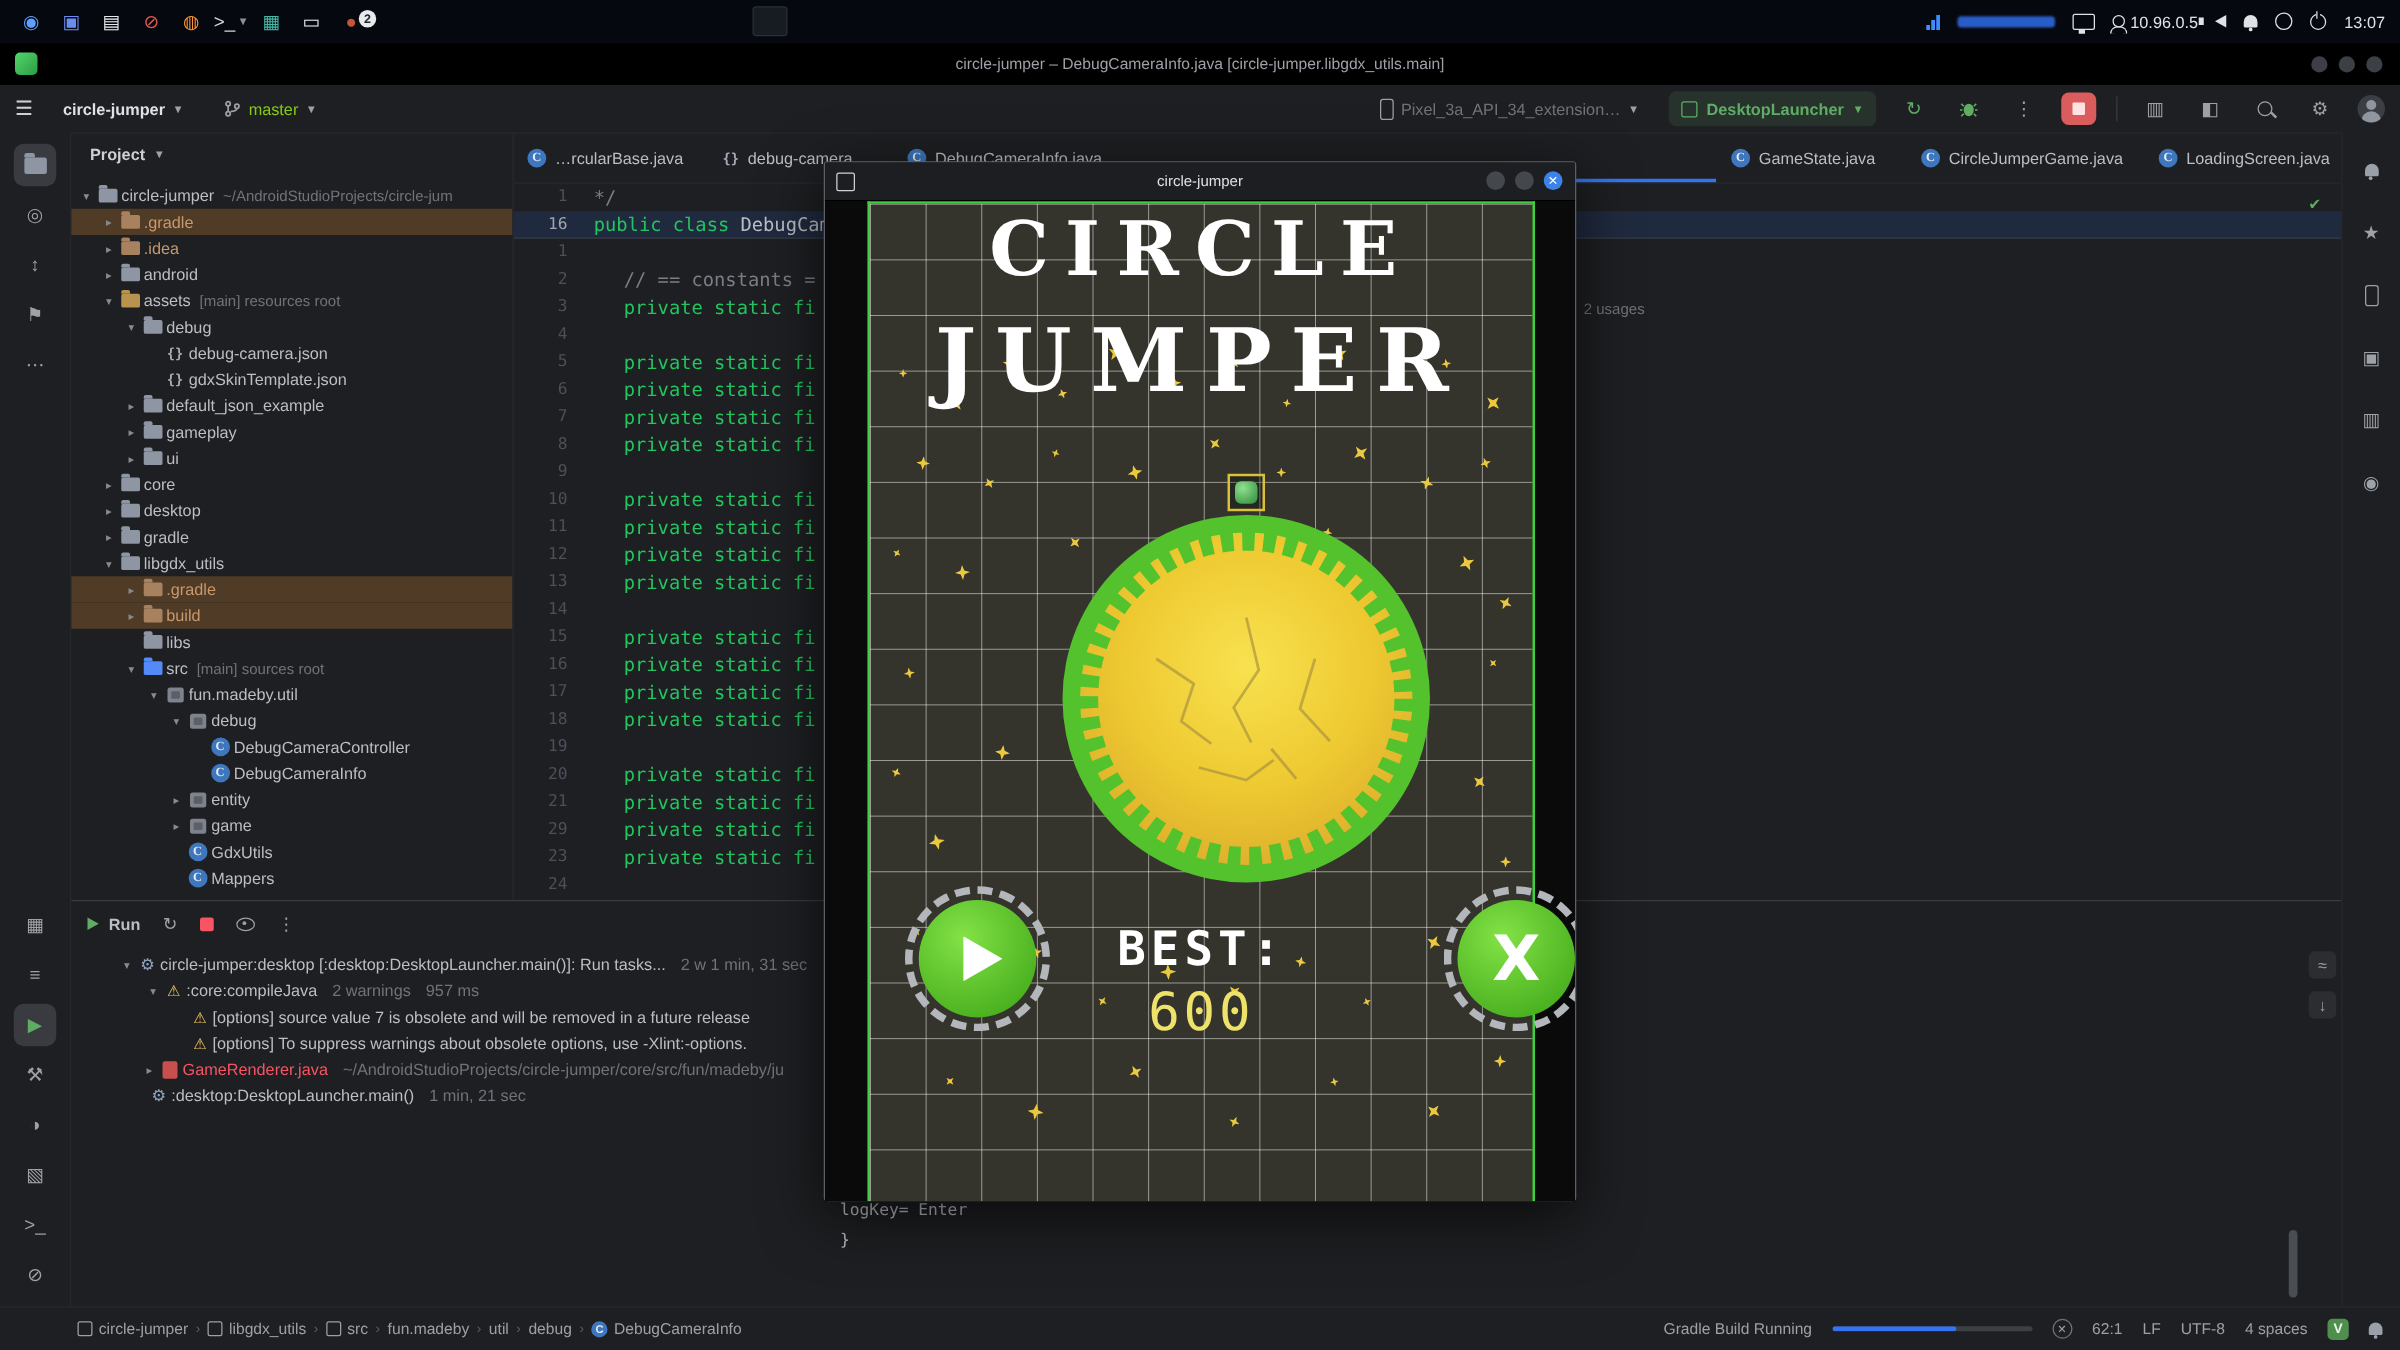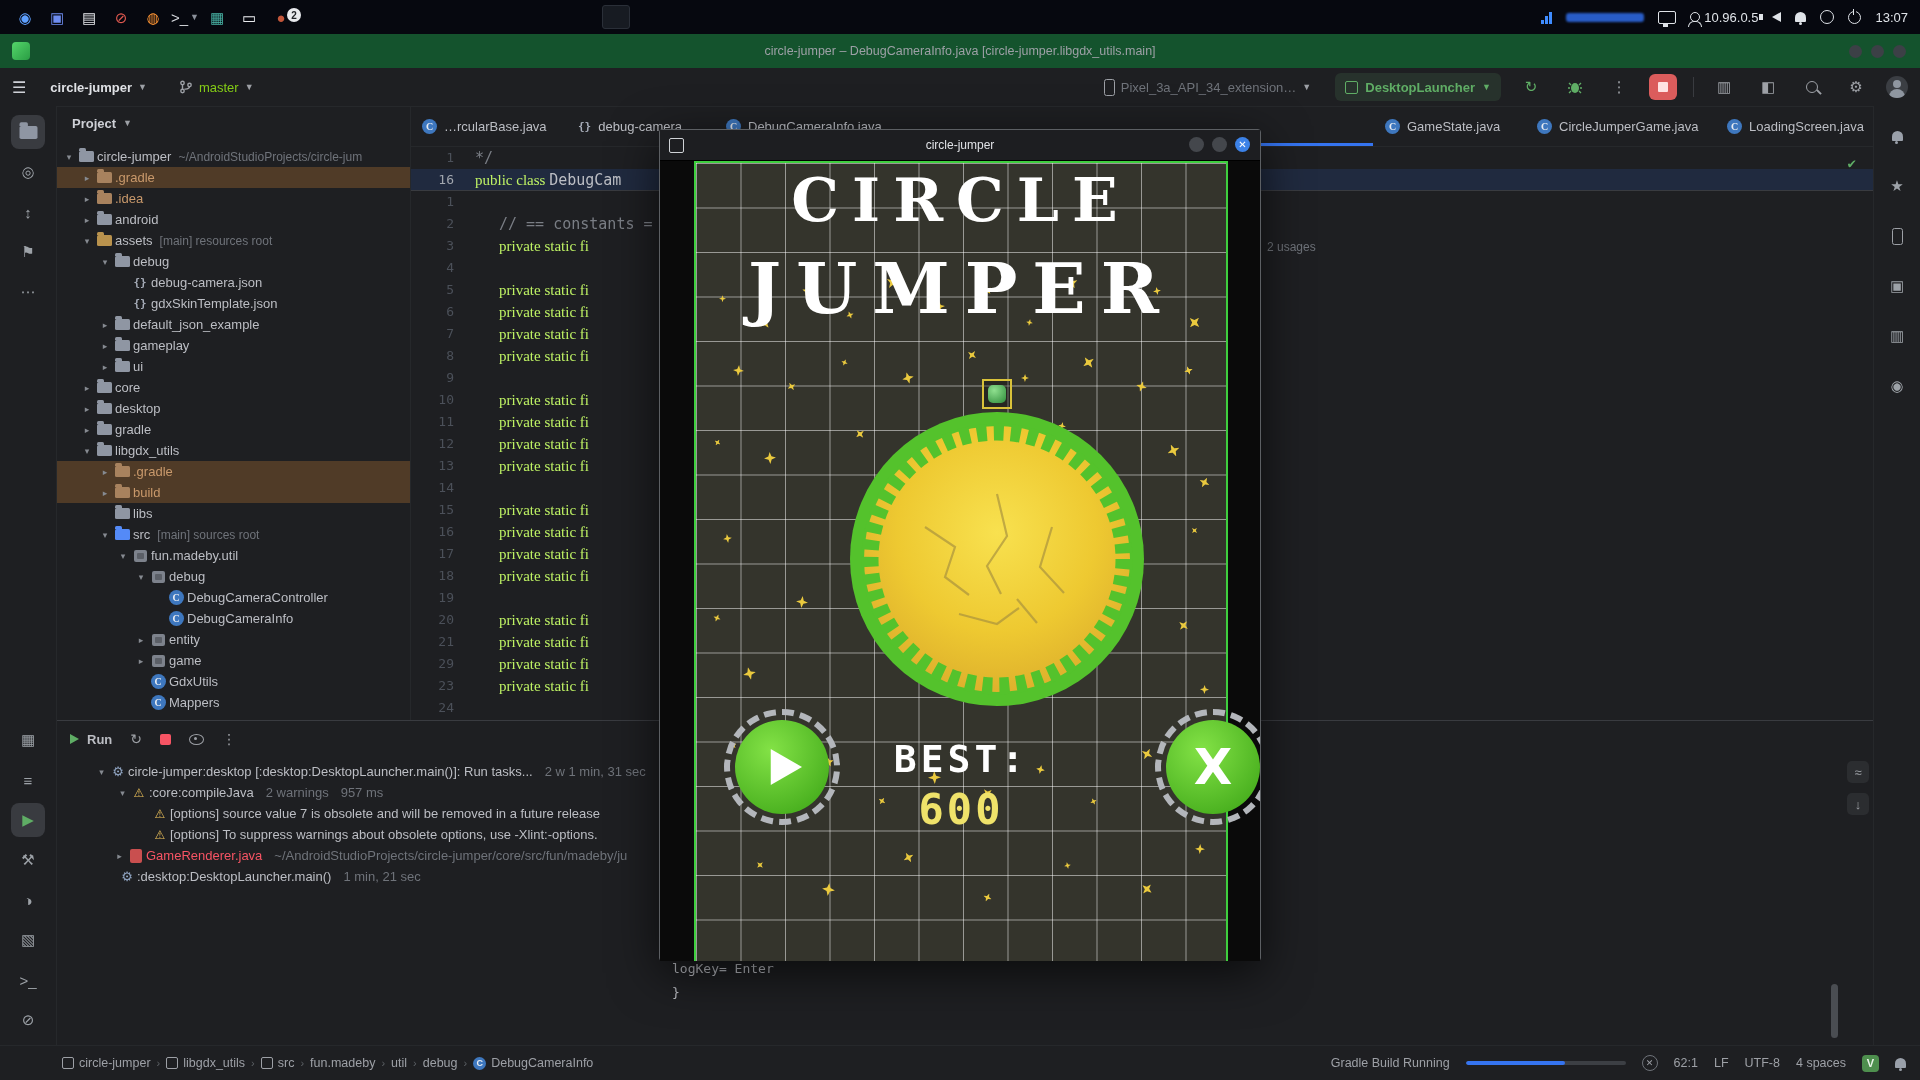--- a/index.html
+++ b/index.html
@@ -28,21 +28,21 @@
            border-right:9px solid #dfe3e8;position:relative;}
   .speaker:before{content:"";position:absolute;right:9px;top:-3px;width:4px;height:6px;background:#dfe3e8;}
   .bell{width:11px;height:10px;background:#dfe3e8;border-radius:6px 6px 1px 1px;position:relative;}
   .bell:after{content:"";position:absolute;left:3.5px;bottom:-3px;width:3px;height:3px;background:#dfe3e8;border-radius:50%;}
   .bell.dim{background:#9aa0aa}.bell.dim:after{background:#9aa0aa}
   .ring{width:12px;height:12px;border:1.5px solid #dfe3e8;border-radius:50%;}
   .power{width:11px;height:11px;border:1.5px solid #dfe3e8;border-radius:50%;position:relative;}
   .power:after{content:"";position:absolute;left:4px;top:-3px;width:1.5px;height:6px;background:#06080f;
                border-left:1.5px solid #dfe3e8;}
   
-  .ide-titlebar{position:absolute;top:34px;left:0;right:0;height:34px;background:#14532d;
+  .ide-titlebar{position:absolute;top:34px;left:0;right:0;height:34px;background:#000000;
                 border-bottom:1px solid #141517;display:flex;align-items:center;justify-content:center;}
   .ide-title{font-size:12.5px;color:#9da0a6;}
   .studio-logo{position:absolute;left:12px;top:8px;width:18px;height:18px;border-radius:4px;
                background:linear-gradient(135deg,#54d66a,#2a9d44);}
   .win-dots{position:absolute;right:14px;top:11px;display:flex;gap:9px;}
   .win-dots i{width:13px;height:13px;border-radius:50%;background:#3c4046;display:block;}
   
   .ide-toolbar{position:absolute;top:68px;left:0;right:0;height:38px;background:#1e1f22;
                border-bottom:1px solid #26282b;display:flex;align-items:center;padding:0 12px;gap:16px;z-index:5;}
   .hamburger{font-size:16px;color:#ced0d6;}
@@ -106,21 +106,21 @@
        flex:none;overflow:hidden;white-space:nowrap;}
   .tab.sel:after{content:"";position:absolute;left:0;right:0;bottom:0;height:3px;background:#3574f0;}
   .editor-body{position:relative;height:574px;overflow:hidden;font-family:"DejaVu Sans Mono","Liberation Mono",monospace;}
   .eline{display:flex;height:22px;line-height:22px;font-size:15px;}
   .eline.cur{background:rgba(53,116,240,.14);box-shadow:inset 0 -1px 0 #393b40;}
   .gut{width:58px;flex:none;text-align:right;padding-right:14px;color:#4b5059;font-size:13px;box-sizing:border-box;}
   .eline.cur .gut{color:#a1a6ae;}
   .code{padding-left:7px;white-space:pre;}
   .code.ind{padding-left:31px;}
   .tok-cmt{color:#7a7e85;}
-  .tok-kw{color:#bef264;font-family:Liberation Serif, serif;}
+  .tok-kw{color:#22c55e;}
   .tok-id{color:#bcbec4;}
   .usages{position:absolute;left:857px;top:93px;font-size:12px;color:#6f737a;font-family:"Liberation Sans",sans-serif;}
   .inspect-ok{position:absolute;right:18px;top:8px;color:#5fad65;font-size:14px;}
   
   .run-panel{position:absolute;top:720px;left:56px;right:46px;bottom:34px;background:#1e1f22;
              border-top:1px solid #393b40;z-index:4;}
   .run-toolbar{height:36px;display:flex;align-items:center;gap:18px;padding:0 14px;font-size:13px;}
   .run-tab{display:flex;align-items:center;gap:8px;color:#bcbec4;font-weight:600;}
   .play-tri{width:0;height:0;border-top:5px solid transparent;border-bottom:5px solid transparent;border-left:9px solid #5fad65;}
   .rp-icon{color:#9da0a6;font-size:14px;}
@@ -184,21 +184,21 @@
               font-family:"DejaVu Serif","Liberation Serif",serif;font-weight:700;}
   .gw-h1{top:2px;font-size:60px;letter-spacing:13px;text-align:center;}
   .gw-h2{top:84px;font-size:70px;letter-spacing:15px;}
   .planet{position:absolute;left:151px;top:246px;z-index:2;}
   .char{position:absolute;left:286px;top:216px;width:30px;height:30px;border:2px solid #d9c23a;z-index:3;
         box-sizing:border-box;background:rgba(0,0,0,.25);display:flex;align-items:center;justify-content:center;}
   .char i{display:block;width:18px;height:18px;border-radius:5px;background:radial-gradient(circle at 35% 30%,#8fe08f,#2e8b3a);}
   .best-label{position:absolute;left:0;width:100%;top:574px;text-align:center;z-index:4;color:#fff;
               font-family:"DejaVu Sans Mono",monospace;font-weight:bold;font-size:38px;letter-spacing:4px;}
   .best-value{position:absolute;left:0;width:100%;top:622px;text-align:center;z-index:4;color:#efe26a;
-              font-family:"DejaVu Sans Mono",monospace;font-weight:bold;font-size:42px;letter-spacing:3px;}
+              font-family:"DejaVu Sans Mono",monospace;font-weight:normal;font-size:42px;letter-spacing:3px;}
   .gbtn{position:absolute;top:546px;width:116px;height:116px;border-radius:50%;border:6px dashed #b3b6bb;
         box-sizing:border-box;z-index:4;display:flex;align-items:center;justify-content:center;}
   .gbtn .disc{width:94px;height:94px;border-radius:50%;background:radial-gradient(circle at 38% 32%,#83e246,#39a214);
               display:flex;align-items:center;justify-content:center;}
   .gbtn.play{left:28px;}
   .gbtn.exit{left:459px;}
   .gbtn .tri{width:34px;height:36px;background:#fff;clip-path:polygon(8% 0%,100% 50%,8% 100%);margin-left:6px;
              border-radius:4px;}
   .gbtn .xlbl{color:#fff;font-size:50px;font-weight:bold;font-family:"DejaVu Sans",sans-serif;}
 </style>

